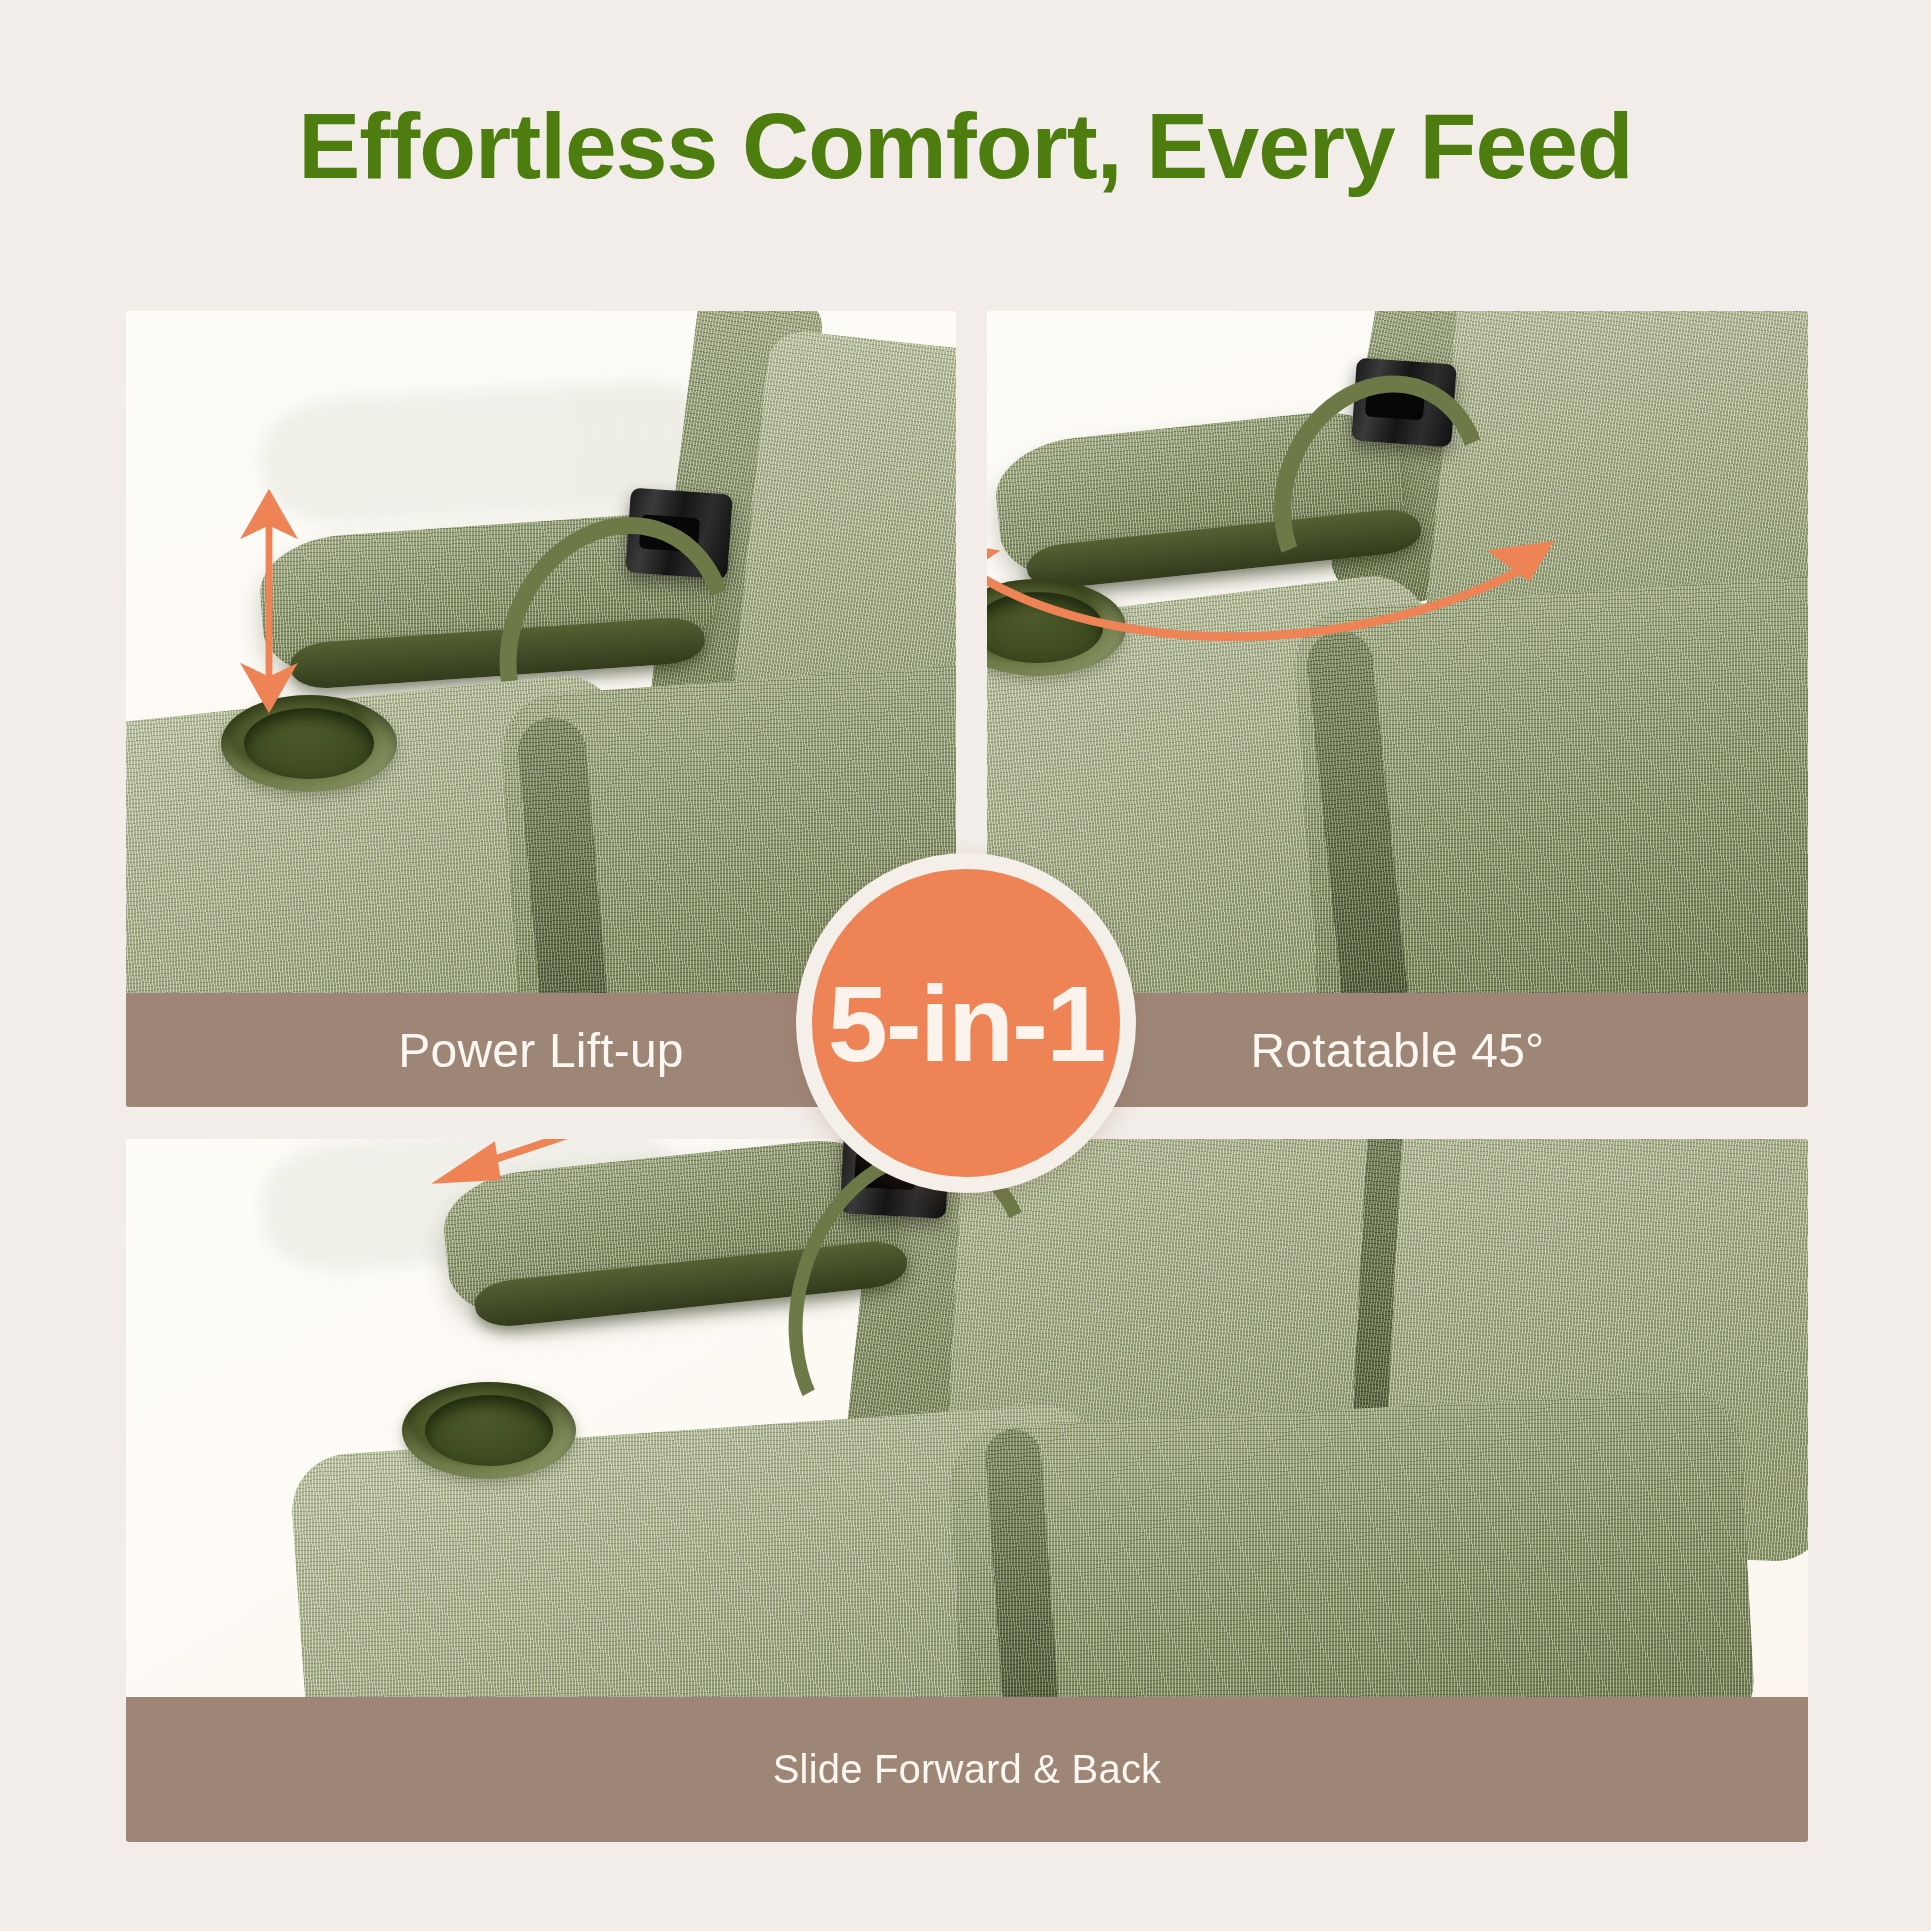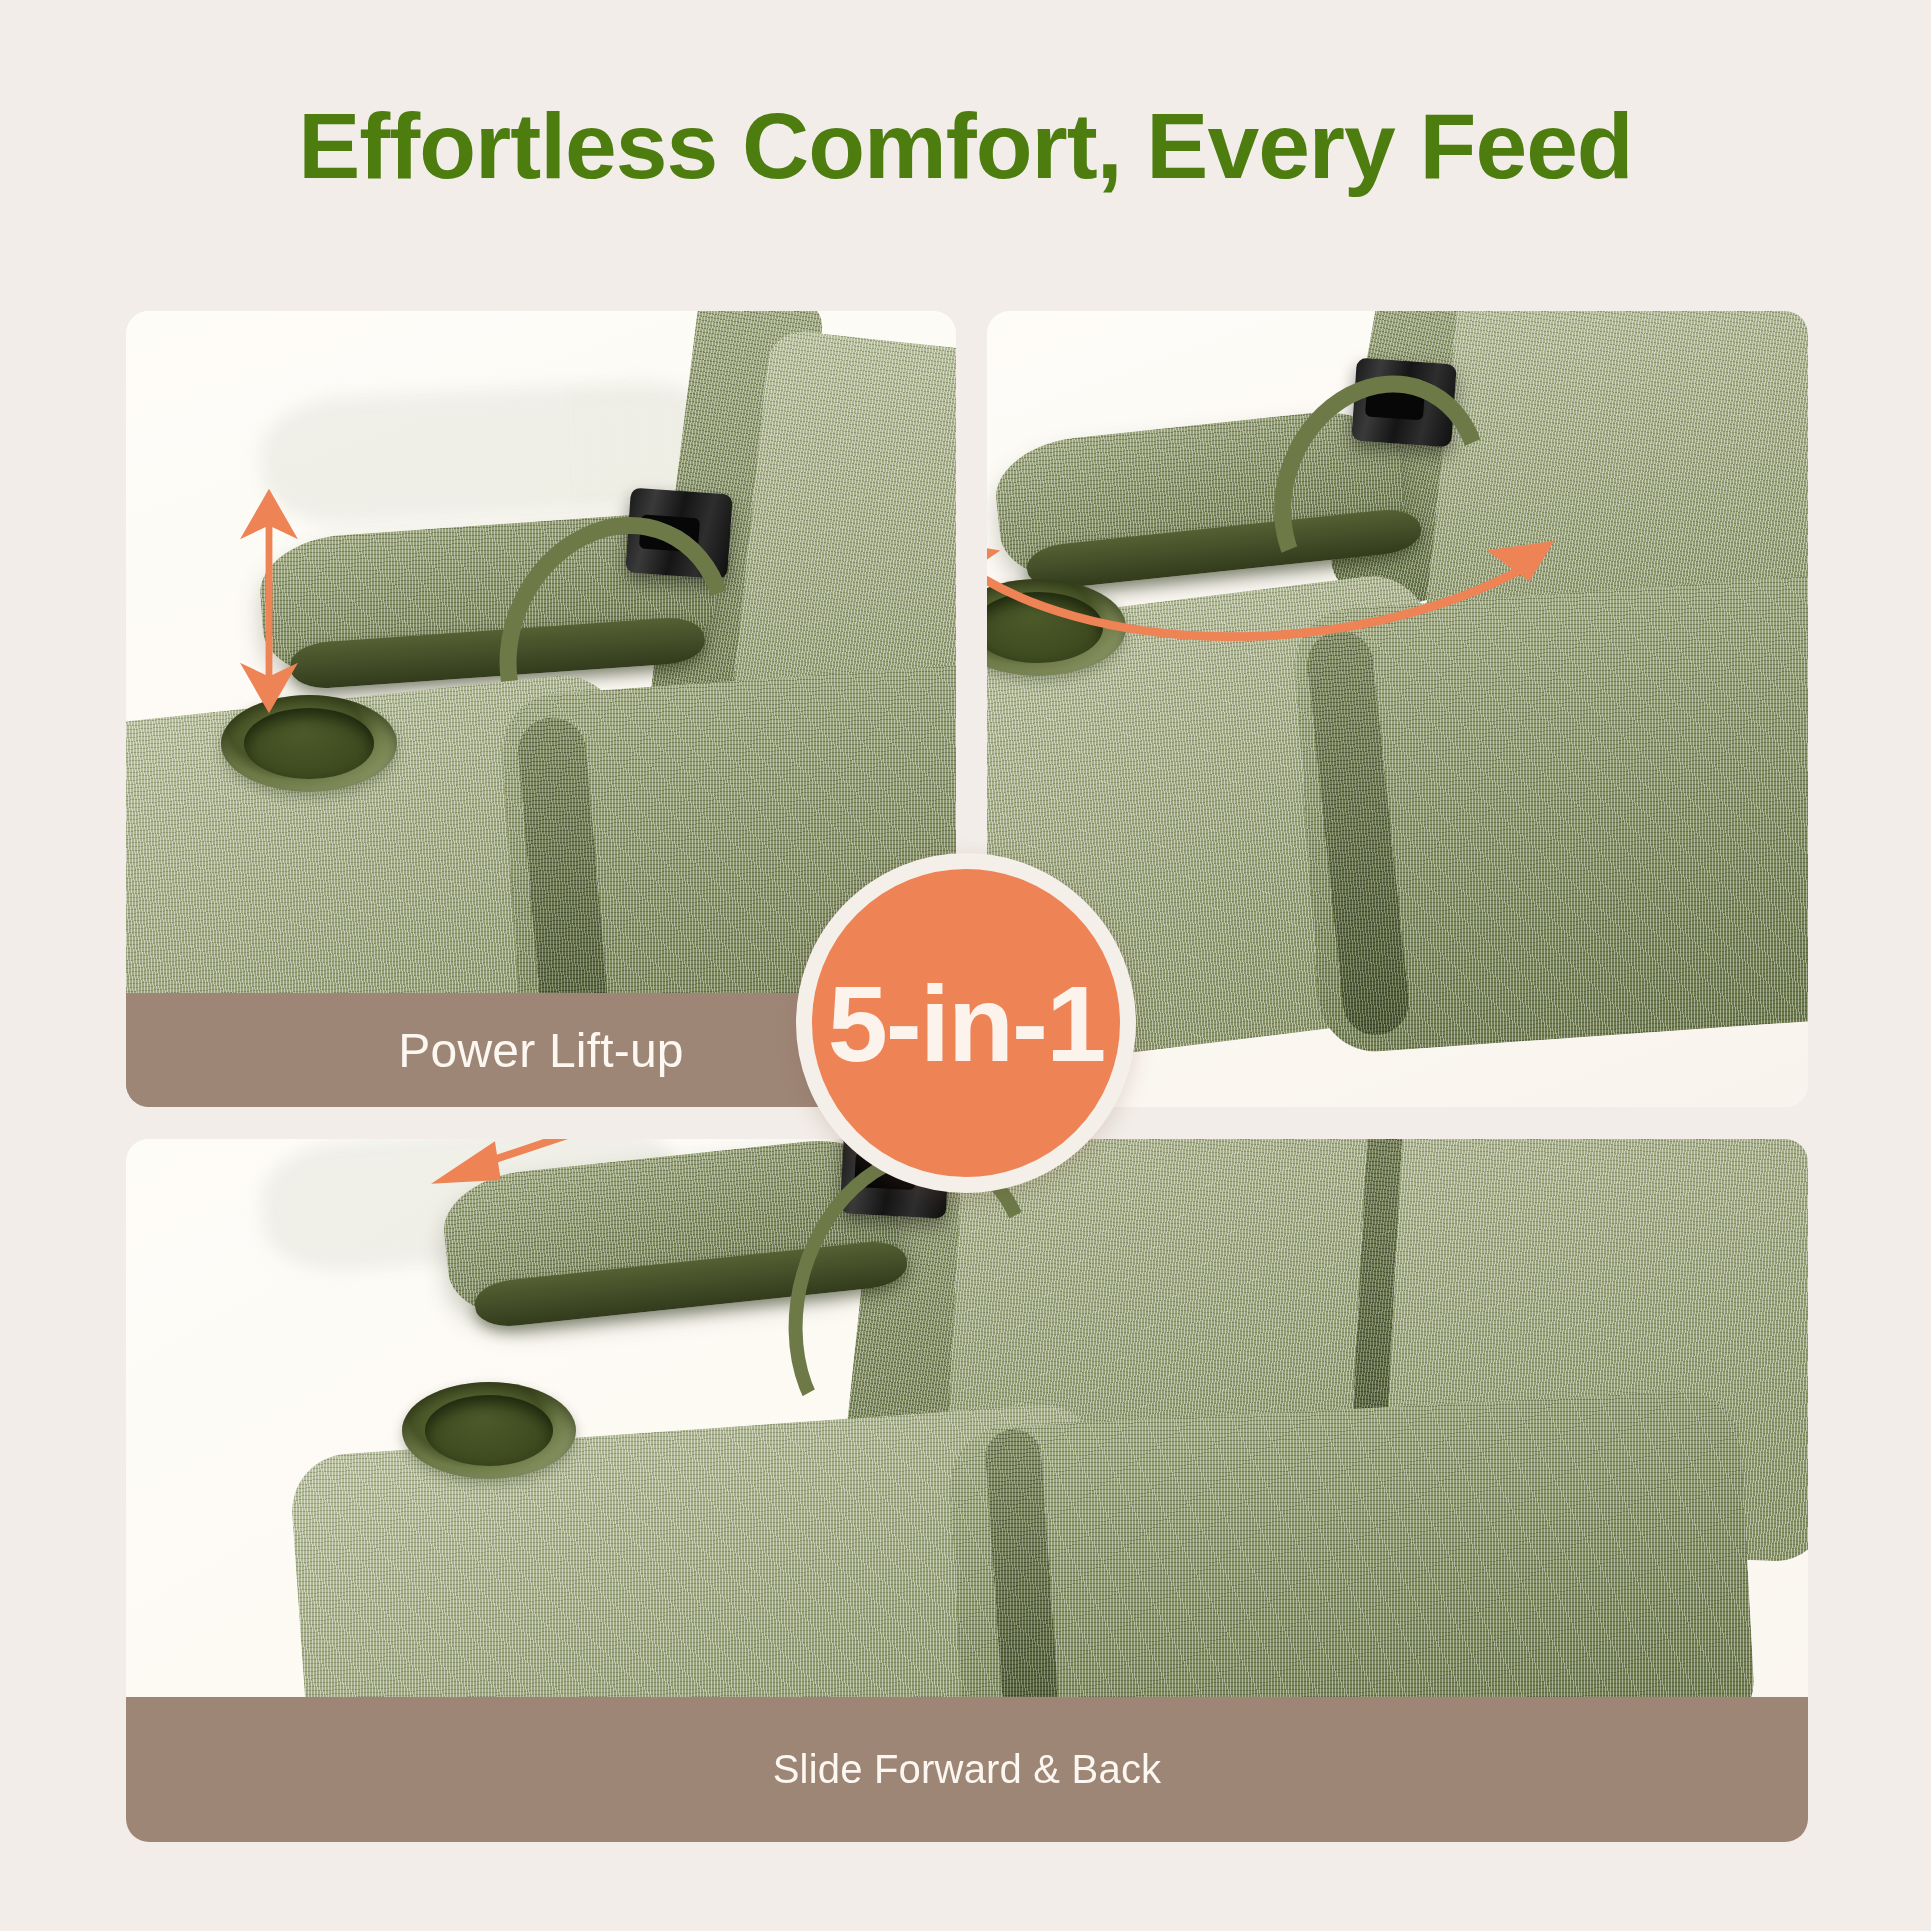--- a/index.html
+++ b/index.html
@@ -15,21 +15,21 @@
     text-align:center;
     font-size:93px;font-weight:bold;
     letter-spacing:-1px;
     color:#4d7c0f;
     white-space:nowrap;
   }
   
   .panel{
     position:absolute;
     background:#FDFAF5;
-    border-radius:23px;
+    border-radius:3px;
     overflow:hidden;
   }
   #panel-lift{left:126px;top:311px;width:830px;height:796px;}
   #panel-rotate{left:987px;top:311px;width:821px;height:796px;}
   #panel-slide{left:126px;top:1139px;width:1682px;height:703px;}
 
   
   .caption{
     position:absolute;left:0;bottom:0;width:100%;
     height:114px;
@@ -197,20 +197,21 @@
     <div class="cupholder" style="left:-37px;top:268px;width:176px;height:97px;">
       <div class="lip"></div>
     </div>
 
     <svg class="arrow-svg" style="left:-87px;top:193px;width:695px;height:174px;" viewBox="0 0 720 180">
       <path d="M58,58 C190,160 470,166 654,62" fill="none" stroke="#EE8355" stroke-width="9" stroke-linecap="round"></path>
       <polygon points="34,36 104,48 60,78" fill="#EE8355"></polygon>
       <polygon points="678,38 608,48 652,80" fill="#EE8355"></polygon>
     </svg>
   </div>
+  <div class="caption">Rotatable 45°</div>
 </div>
 
 <div class="panel" id="panel-slide">
   <div class="stage s3">
 
     <div class="ghost ghost-v" style="left:135px;top:-7.7px;width:415px;height:129px;transform:rotate(-5deg);"></div>
 
     <div class="seat-back fabric" style="left:734px;top:-135px;width:135px;height:599px;transform:rotate(6deg);"></div>
     <div class="seat-back fabric-lite" style="left:830px;top:-174px;width:425px;height:618px;transform:rotate(3deg);border-radius:50px;"></div>
     <div class="seat-back fabric-lite" style="left:1255px;top:-183px;width:454px;height:599px;transform:rotate(2deg);border-radius:50px;"></div>

